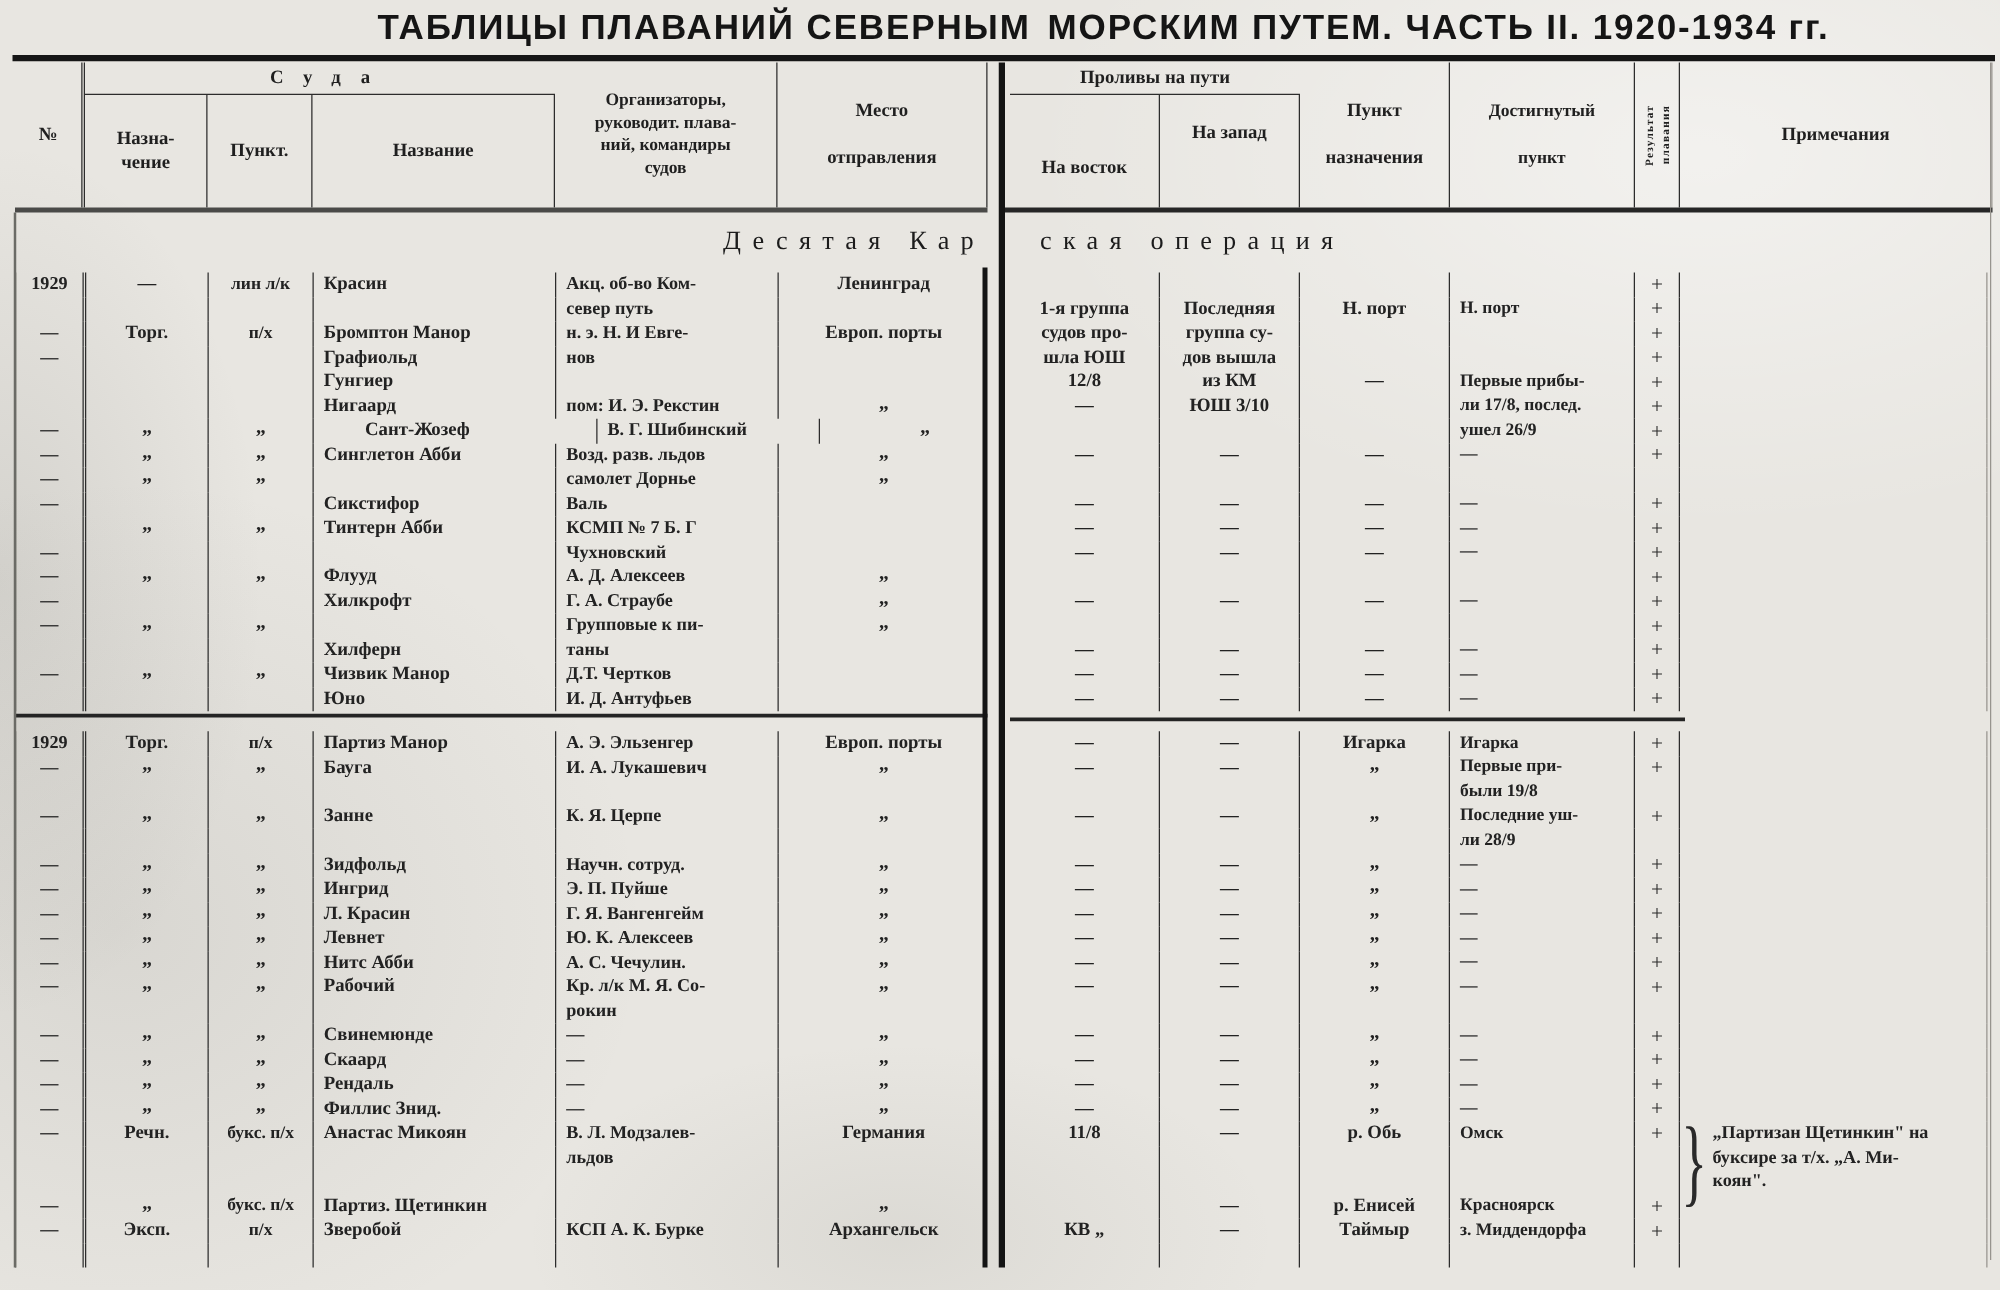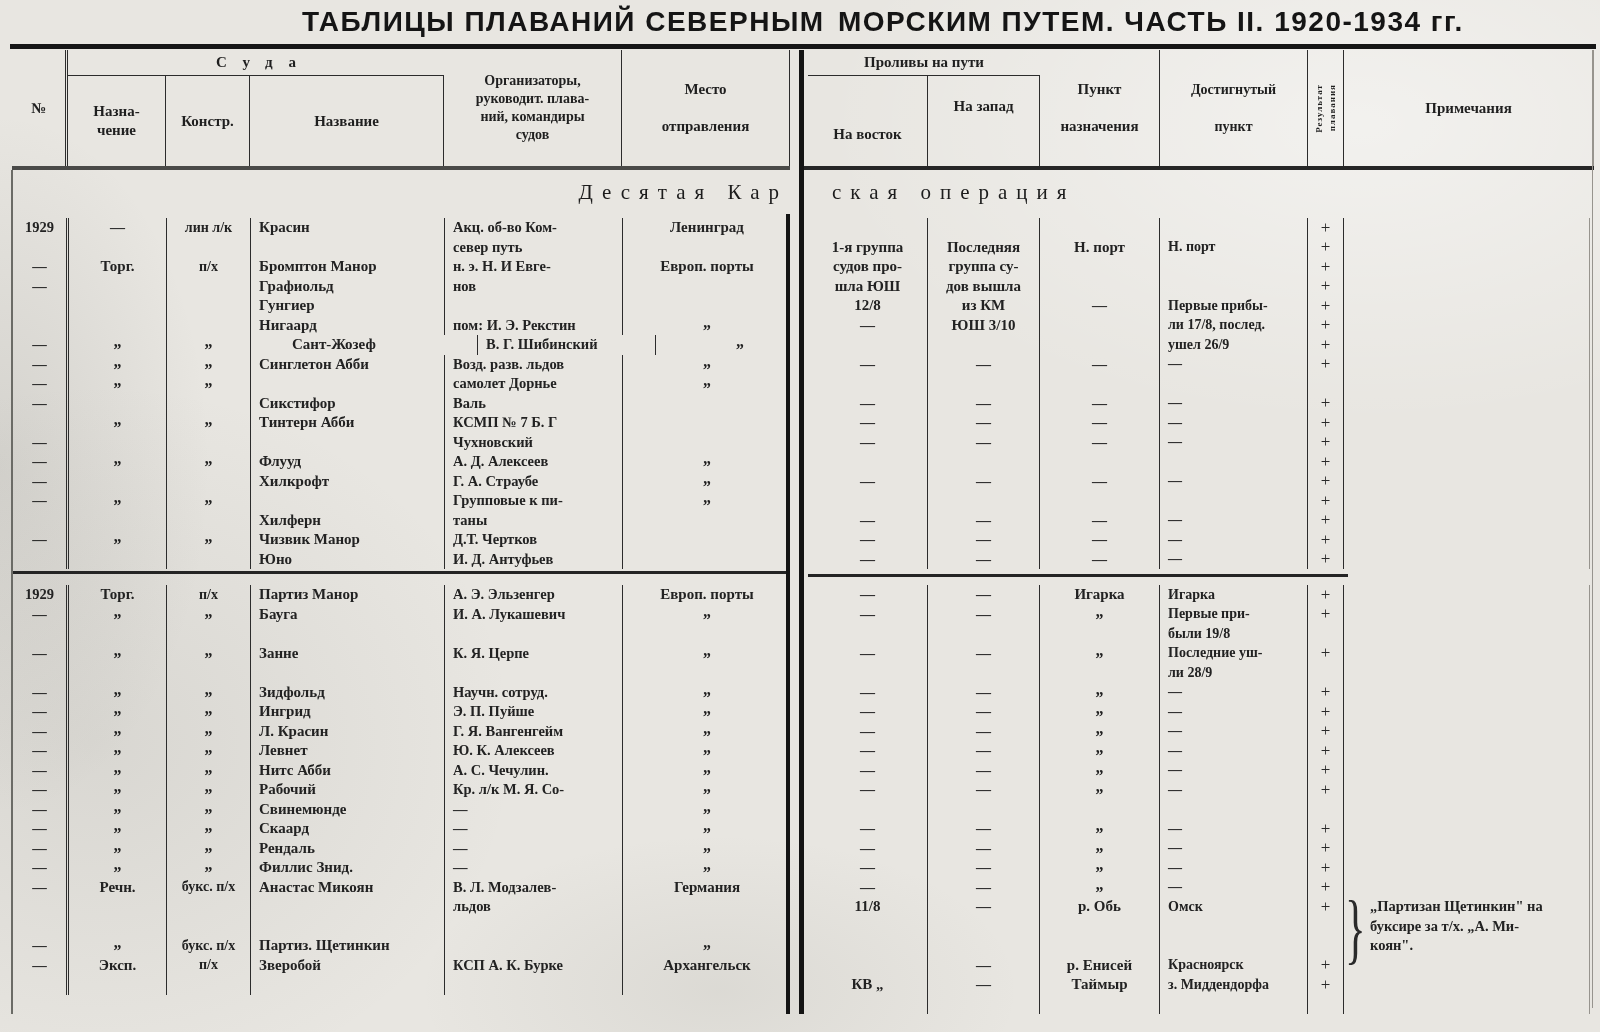--- a/index.html
+++ b/index.html
@@ -94,21 +94,21 @@
     </div>
 
     <div class="hgroup" style="left:56px;width:376px;">
       <div class="hgroup-label ls-wide">Суда</div>
       <div class="hgroup-row">
         <div class="hsub b-thin" style="width:98px;">
           <span>Назна-</span>
           <span>чение</span>
         </div>
         <div class="hsub b-thin" style="width:84px;">
-          <span>Констр.</span>
+          <span>Пункт.</span>
         </div>
         <div class="hsub b-thin" style="width:194px;">
           <span>Название</span>
         </div>
       </div>
     </div>
 
     <div class="hcell b-thin" style="left:432px;width:178px;font-size:14px;line-height:18px;">
       <span>Организаторы,</span>
       <span>руководит. плава-</span>
@@ -538,20 +538,28 @@
       </div>
       <div class="grid-line" style="height: 19.5px;">
         <div class="grid-cell al-center col-num b-double" style="width: 56px;">—</div>
         <div class="grid-cell al-center col-naznachenie b-thin ditto" style="width: 98px;">„</div>
         <div class="grid-cell al-center col-konstr b-thin ditto" style="width: 84px;">„</div>
         <div class="grid-cell al-left col-nazvanie b-thin" style="width: 194px;">Рабочий</div>
         <div class="grid-cell al-left col-organizers b-thin" style="width: 178px;">Кр. л/к М. Я. Со-</div>
         <div class="grid-cell al-center col-mesto ditto" style="width: 168px;">„</div>
       </div>
       <div class="grid-line" style="height: 19.5px;">
+        <div class="grid-cell al-center col-num b-double" style="width: 56px;"></div>
+        <div class="grid-cell al-center col-naznachenie b-thin" style="width: 98px;"></div>
+        <div class="grid-cell al-center col-konstr b-thin" style="width: 84px;"></div>
+        <div class="grid-cell al-left col-nazvanie b-thin" style="width: 194px;"></div>
+        <div class="grid-cell al-left col-organizers b-thin" style="width: 178px;">рокин</div>
+        <div class="grid-cell al-center col-mesto" style="width: 168px;"></div>
+      </div>
+      <div class="grid-line" style="height: 19.5px;">
         <div class="grid-cell al-center col-num b-double" style="width: 56px;">—</div>
         <div class="grid-cell al-center col-naznachenie b-thin ditto" style="width: 98px;">„</div>
         <div class="grid-cell al-center col-konstr b-thin ditto" style="width: 84px;">„</div>
         <div class="grid-cell al-left col-nazvanie b-thin" style="width: 194px;">Свинемюнде</div>
         <div class="grid-cell al-left col-organizers b-thin" style="width: 178px;">—</div>
         <div class="grid-cell al-center col-mesto ditto" style="width: 168px;">„</div>
       </div>
       <div class="grid-line" style="height: 19.5px;">
         <div class="grid-cell al-center col-num b-double" style="width: 56px;">—</div>
         <div class="grid-cell al-center col-naznachenie b-thin ditto" style="width: 98px;">„</div>

